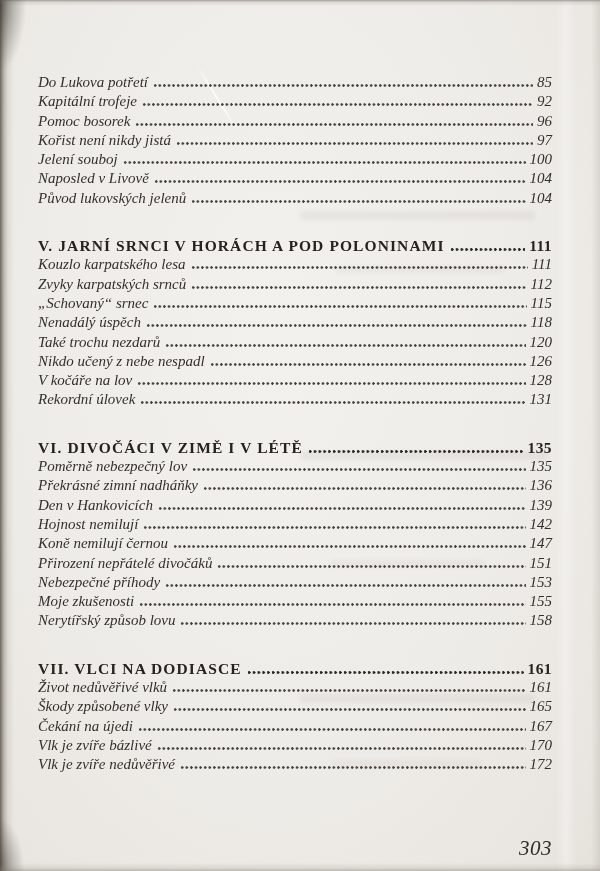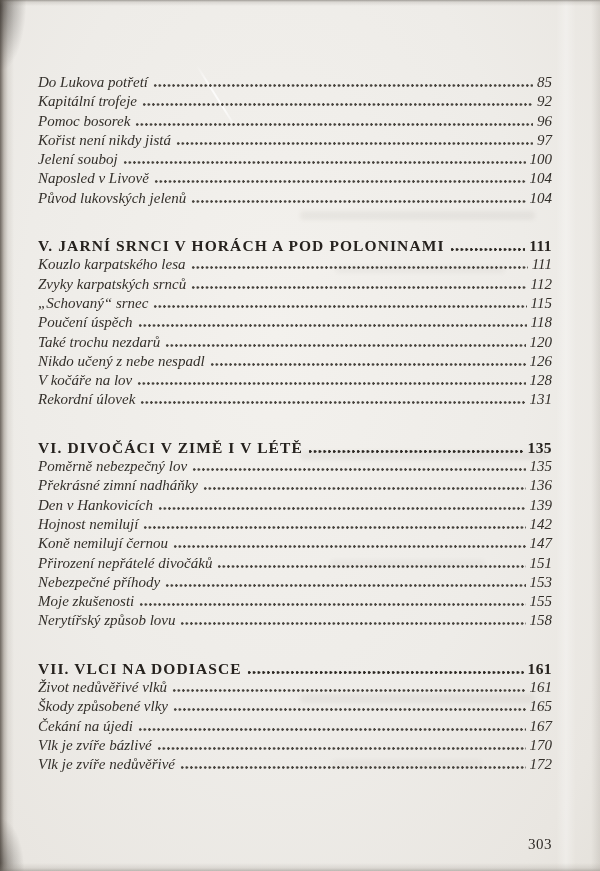--- a/index.html
+++ b/index.html
@@ -128,23 +128,24 @@
     margin-bottom: 0.5px;
     background-image: radial-gradient(circle at 2.2px 1.5px, rgba(45,41,36,1) 1.15px, rgba(45,41,36,0) 1.6px);
     background-size: 4.8px 3px;
   }
   .row.heading .pnum { letter-spacing: 0.4px; }
 
   .folio {
     position: absolute;
     top: 836px;
     right: 48px;
-    font-size: 15px;
+    font-size: 21px;
     letter-spacing: 0.5px;
     color: #2e2a26;
+    font-style: italic;
   }
 </style>
 </head>
 <body>
 
 <div class="page">
 
   <div class="bleed bleed-1"></div>
   <div class="bleed bleed-2"></div>
   <div class="bleed bleed-3"></div>
@@ -207,21 +208,21 @@
           <span class="title">Zvyky karpatských srnců</span>
           <span class="leader"></span>
           <span class="pnum">112</span>
         </div>
         <div class="row entry">
           <span class="title">„Schovaný“ srnec</span>
           <span class="leader"></span>
           <span class="pnum">115</span>
         </div>
         <div class="row entry">
-          <span class="title">Poučení úspěch</span>
+          <span class="title">Nenadálý úspěch</span>
           <span class="leader"></span>
           <span class="pnum">118</span>
         </div>
         <div class="row entry">
           <span class="title">Také trochu nezdarů</span>
           <span class="leader"></span>
           <span class="pnum">120</span>
         </div>
         <div class="row entry">
           <span class="title">Nikdo učený z nebe nespadl</span>

